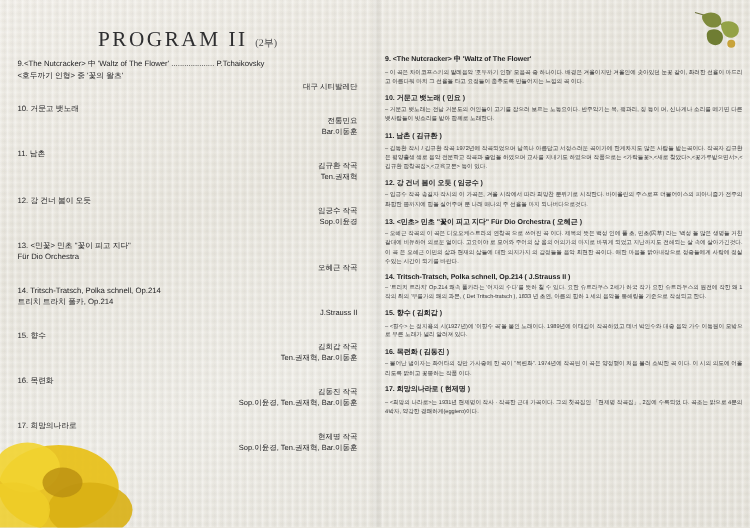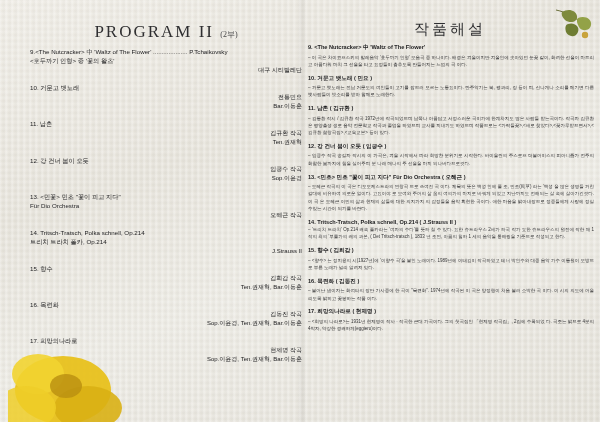--- a/index.html
+++ b/index.html
@@ -18,21 +18,21 @@
       linear-gradient(160deg,#efece5 0%,#e6e3da 35%,#eceae3 60%,#e3e0d7 100%);
   }
   .page{position:absolute;inset:0;}
 
   
   .fold{
     position:absolute;left:298px;top:0;width:8px;height:422px;
     background:linear-gradient(90deg, rgba(0,0,0,0.0), rgba(0,0,0,0.055), rgba(0,0,0,0.0));
   }
 
-  .col-left{position:absolute;left:16px;top:0;width:300px;height:422px;}
+  .col-left{position:absolute;left:0;top:0;width:300px;height:422px;}
   .col-right{position:absolute;left:300px;top:0;width:300px;height:422px;}
 
   .title-left{
     position:absolute;left:0;top:22px;width:300px;text-align:center;
     font-family:"Liberation Serif", serif;
     font-size:17px;letter-spacing:2px;color:#2f2f31;
   }
   .title-left .sub{font-size:8px;letter-spacing:0;color:#4a4a4c;}
   .title-right{
     position:absolute;left:0;top:20px;width:300px;text-align:center;
@@ -145,21 +145,20 @@
     <svg class="flower" viewBox="0 0 150 120">
       <ellipse cx="55" cy="78" rx="48" ry="34" fill="#e8c11c" opacity="0.95"></ellipse>
       <ellipse cx="30" cy="62" rx="26" ry="20" fill="#f2d431" opacity="0.9"></ellipse>
       <ellipse cx="80" cy="96" rx="34" ry="22" fill="#d9b014" opacity="0.9"></ellipse>
       <ellipse cx="58" cy="74" rx="16" ry="12" fill="#b98f10" opacity="0.8"></ellipse>
       <ellipse cx="18" cy="96" rx="30" ry="22" fill="#efce28" opacity="0.85"></ellipse>
     </svg>
   </div>
 
   <div class="col-right">
-    <div class="title-right">작품해설</div>
 
     <div class="notes">
       <div class="note">
         <div class="nhead">9. &lt;The Nutcracker&gt; 中 'Waltz of The Flower'</div>
         <div class="nbody">– 이 곡은 차이코프스키의 발레음악 '호두까기 인형' 모음곡 중 하나이다. 배경은 겨울이지만 겨울인에 솟아있던 눈꽃 같이, 화려한 선율이 마드리고 아름다워 마치 그 선율을 타고 요정들이 춤추도록 만들어지는 느낌의 곡 이다.</div>
       </div>
       <div class="note">
         <div class="nhead">10. 거문고 뱃노래 ( 민요 )</div>
         <div class="nbody">– 거문고 뱃노래는 전남 거문도의 여인들이 고기를 잡으러 보르는 노동요이다. 반주악기는 북, 팽과리, 징 등이 며, 신나게나 소리를 메기면 다른 뱃사람들이 빗소리를 받아 함께로 노래한다.</div>
       </div>

